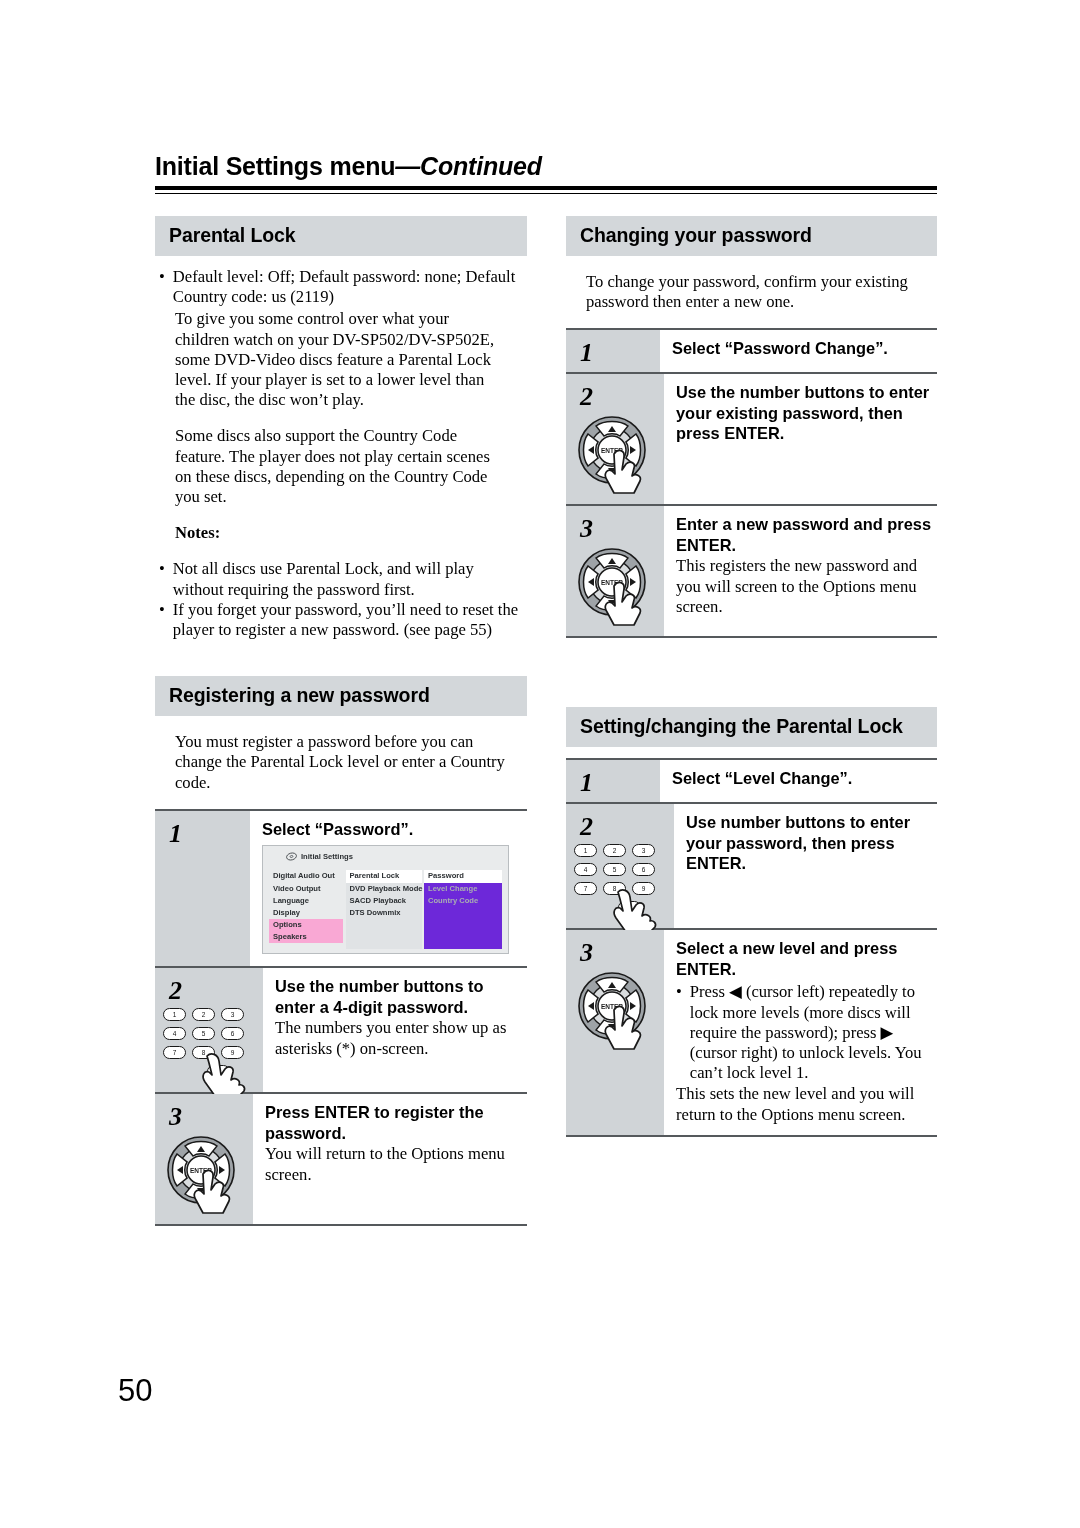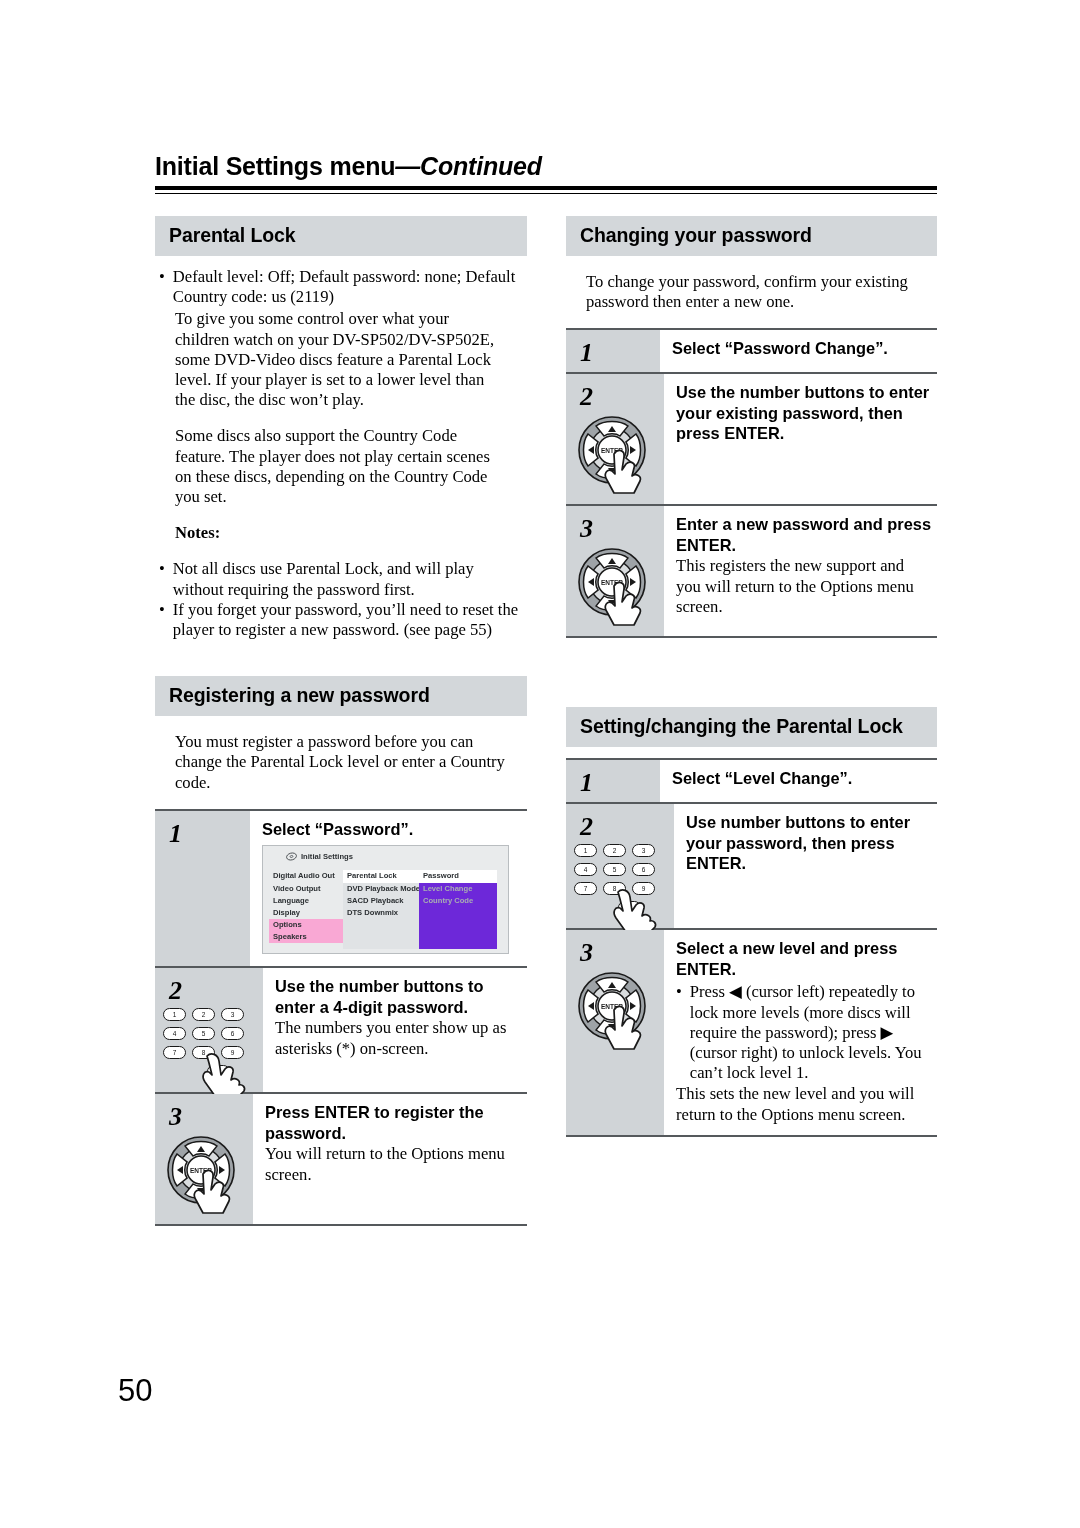--- a/index.html
+++ b/index.html
@@ -80,21 +80,21 @@
   .dpad-wrap { position:relative; width:90px; height:84px; }
 
   
   .osd {
     width:247px; height:109px; background:#e9ebec; border:1px solid #b9bdc0;
     position:relative; margin:6px 0 2px 0;
     font-family:"Liberation Sans", sans-serif;
   }
   .osd-title { position:absolute; left:10px; top:6px; display:flex; align-items:center; gap:4px;padding-left:13px; }
   .osd-title span { font-size:7.6px; font-weight:bold; color:#2c3033; }
-  .osd-grid { position:absolute; left:6px; top:24px; right:6px; bottom:4px; display:flex; }
+  .osd-grid { position:absolute; left:6px; top:24px; right:6px; bottom:4px; display:flex;justify-content:space-between; }
   .osd-c1 { width:74px; }
   .osd-c2 { width:76px; background:#e0e3e5; }
   .osd-c3 { width:78px; background:#6d28d9; }
   .osd-item { font-size:7.6px; font-weight:bold; color:#2c3033; padding:2.1px 4px; line-height:1.05; white-space:nowrap; }
   .osd-item.sel { background:#f9a8d4; }
   .osd-item.dim { color:#a9aeb2; }
   .osd-c2 .osd-item.sel, .osd-c3 .osd-item.sel { background:#ffffff; }
 </style>
 </head>
 <body>
@@ -344,21 +344,21 @@
                 <circle cx="38" cy="36" r="14" fill="#ffffff" stroke="#1a1a1a" stroke-width="1.5"></circle>
                 <text x="38" y="38.5" text-anchor="middle" font-family="Liberation Sans, sans-serif" font-size="6.5" font-weight="bold" fill="#1a1a1a">ENTER</text>
                 <path d="M40 40 C44 34, 51 36, 50 43 L48 56 L52 50 C56 46, 62 49, 60 54 L58 62
                          C62 59, 68 62, 66 67 L60 79 L40 79 L33 66 C29 60, 33 54, 38 57 L41 60 Z" fill="#ffffff" stroke="#1a1a1a" stroke-width="1.7" stroke-linejoin="round"></path>
               </svg>
             </div>
           </div>
         </div>
         <div class="step-body">
           <div class="step-title">Enter a new password and press ENTER.</div>
-          <div class="step-sub">This registers the new support and you will return to the Options menu screen.</div>
+          <div class="step-sub">This registers the new password and you will screen to the Options menu screen.</div>
         </div>
       </div>
     </div>
 
     <div class="sec-bar" style="margin-top:69px;">
       <h2>Setting/changing the Parental Lock</h2>
     </div>
 
     <div class="steps" style="margin-top:11px;">
 

